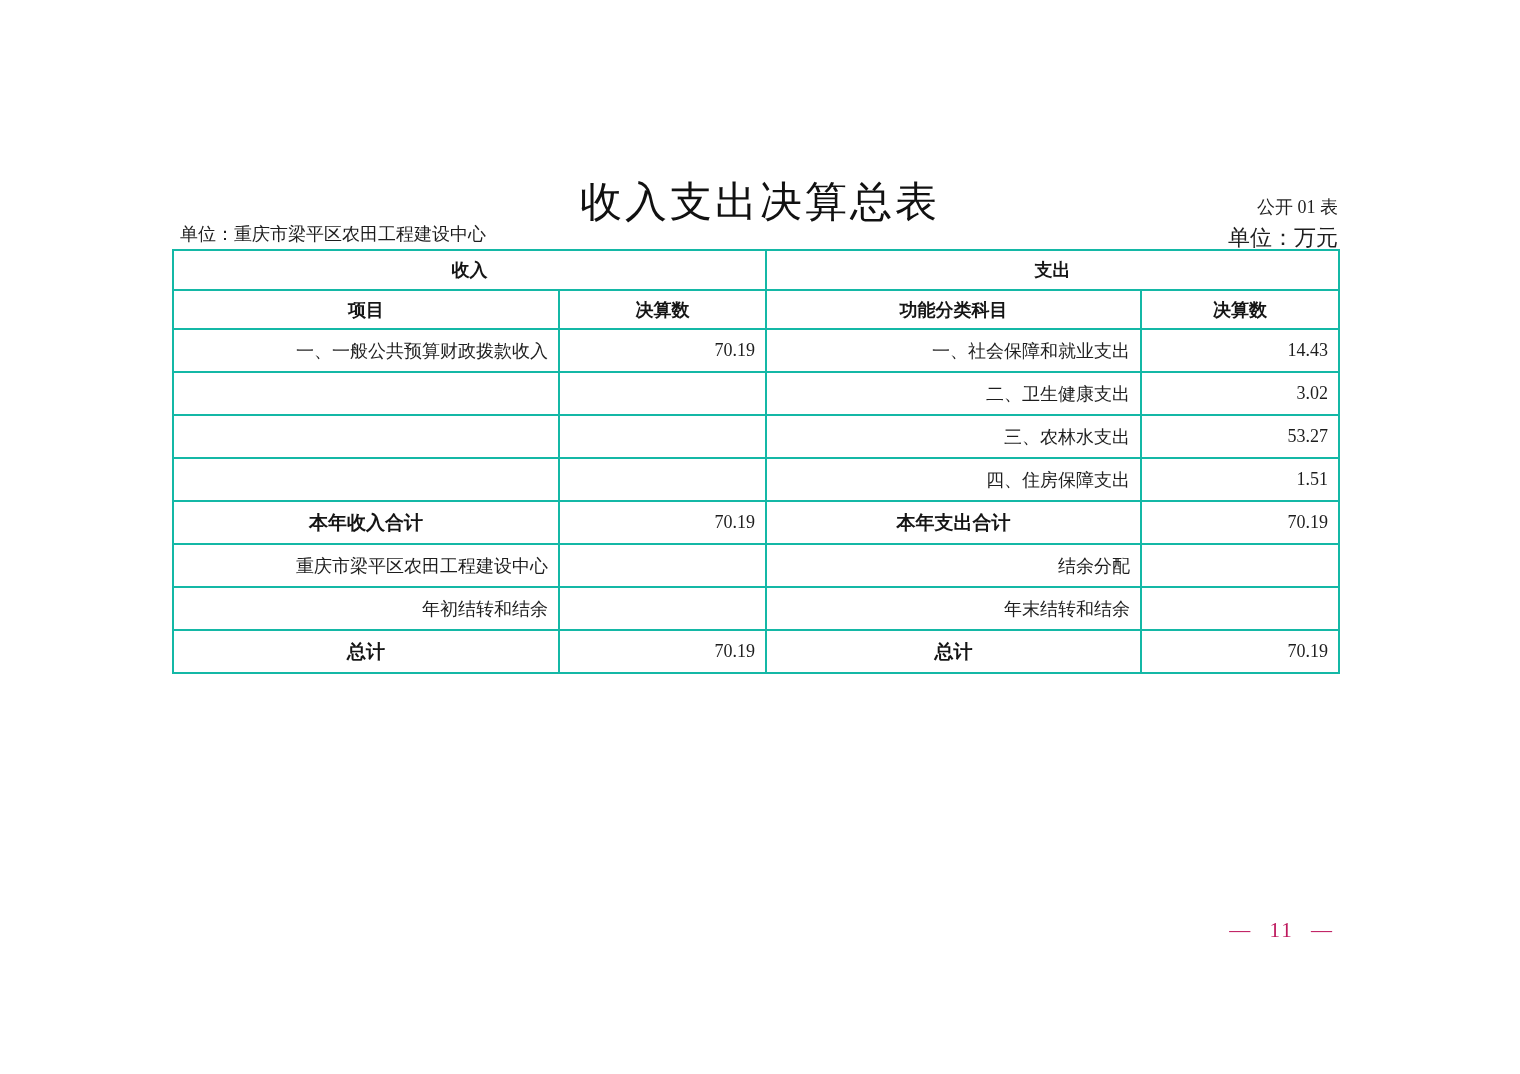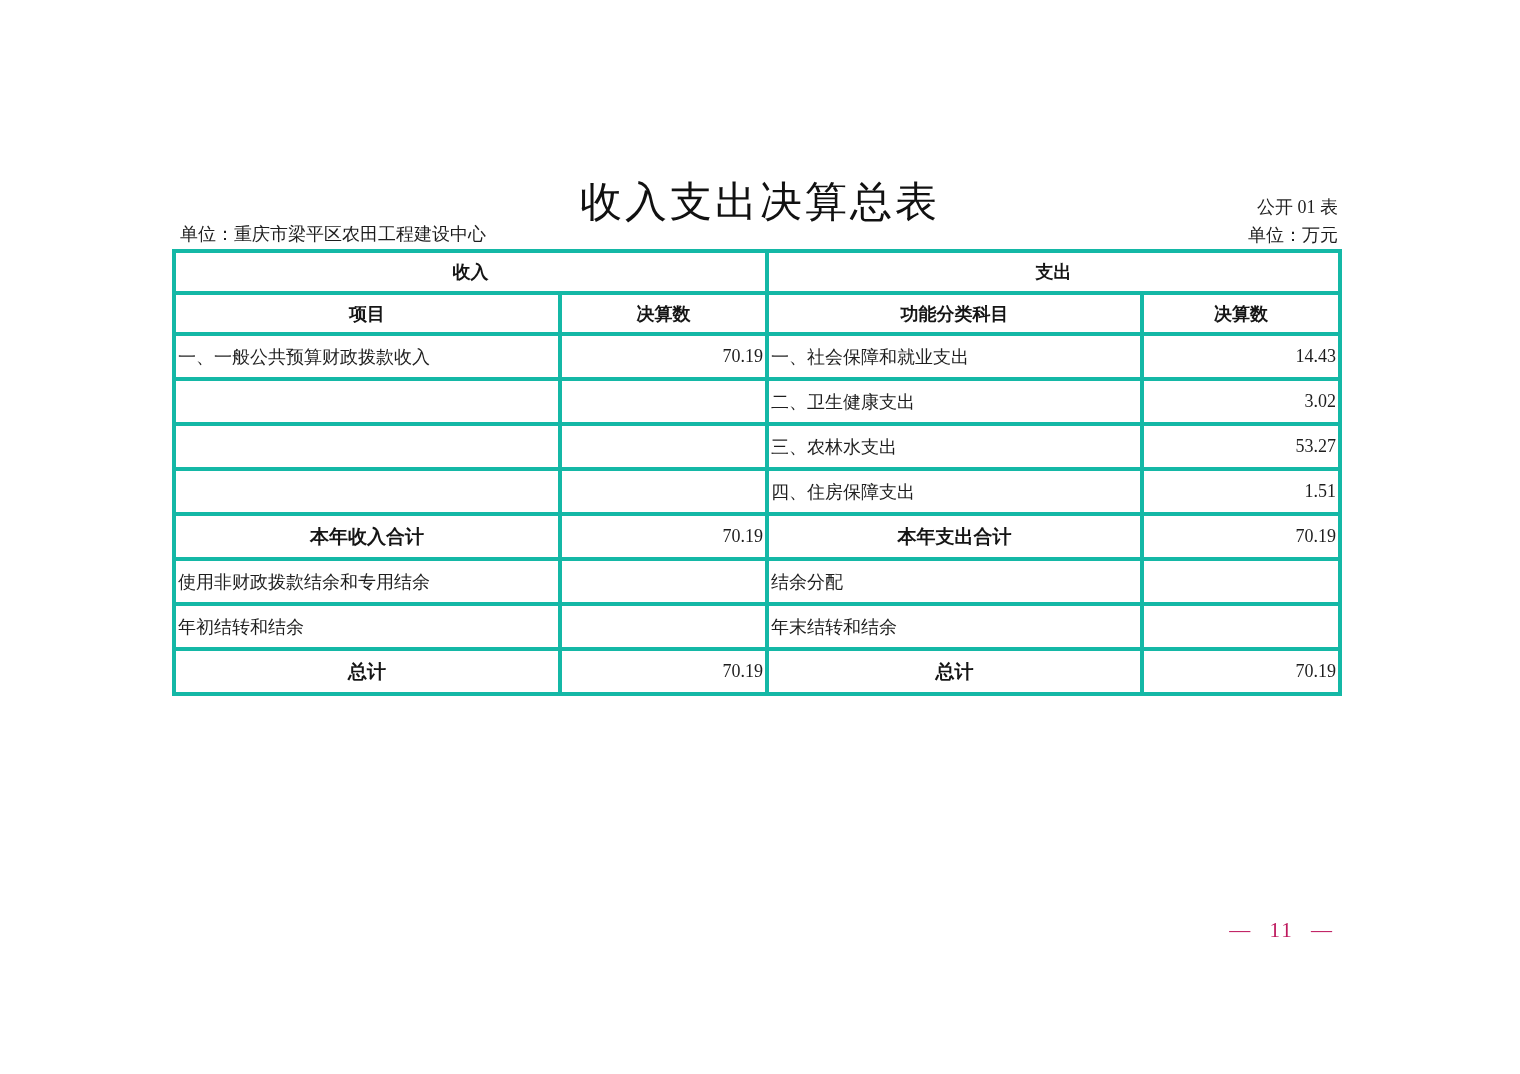--- a/index.html
+++ b/index.html
@@ -40,52 +40,52 @@
   .org-unit {
     position: absolute;
     left: 180px;
     top: 222px;
     font-size: 18px;
   }
   .amount-unit {
     position: absolute;
     right: 182px;
     top: 223px;
-    font-size: 18px;
+    font-size: 22px;
     text-align: left;
   }
   table.summary {
     position: absolute;
     left: 172px;
     top: 249px;
     width: 1166px;
     border-collapse: collapse;
     table-layout: fixed;
   }
   table.summary td {
-    border: 4px solid #14b8a6;
+    border: 2px solid #14b8a6;
     height: 41px;
     font-size: 18px;
-    padding: 0 2px;
+    padding: 0 10px;
     overflow: hidden;
     white-space: nowrap;
     vertical-align: middle;
   }
   tr.sec-row td { height: 38px; }
   tr.colhdr-row td { height: 37px; }
   td.hdr {
     font-family: "Liberation Sans", "DejaVu Sans", sans-serif;
     font-weight: bold;
     text-align: center;
     font-size: 19px;
     padding: 0;
     color: #151515;
   }
   td.item {
-    text-align: left;
+    text-align: right;
   }
   td.num {
     text-align: right;
     padding-right: 9px;
     font-family: "Liberation Serif", "DejaVu Serif", serif;
     margin-top: 34px;
   }
   td.item.total {
     text-align: center;
     font-weight: bold;
@@ -163,21 +163,21 @@
         <td class="item">四、住房保障支出</td>
         <td class="num">1.51</td>
       </tr>
       <tr>
         <td class="item total">本年收入合计</td>
         <td class="num">70.19</td>
         <td class="item total">本年支出合计</td>
         <td class="num">70.19</td>
       </tr>
       <tr>
-        <td class="item">使用非财政拨款结余和专用结余</td>
+        <td class="item">重庆市梁平区农田工程建设中心</td>
         <td class="num"></td>
         <td class="item">结余分配</td>
         <td class="num"></td>
       </tr>
       <tr>
         <td class="item">年初结转和结余</td>
         <td class="num"></td>
         <td class="item">年末结转和结余</td>
         <td class="num"></td>
       </tr>

